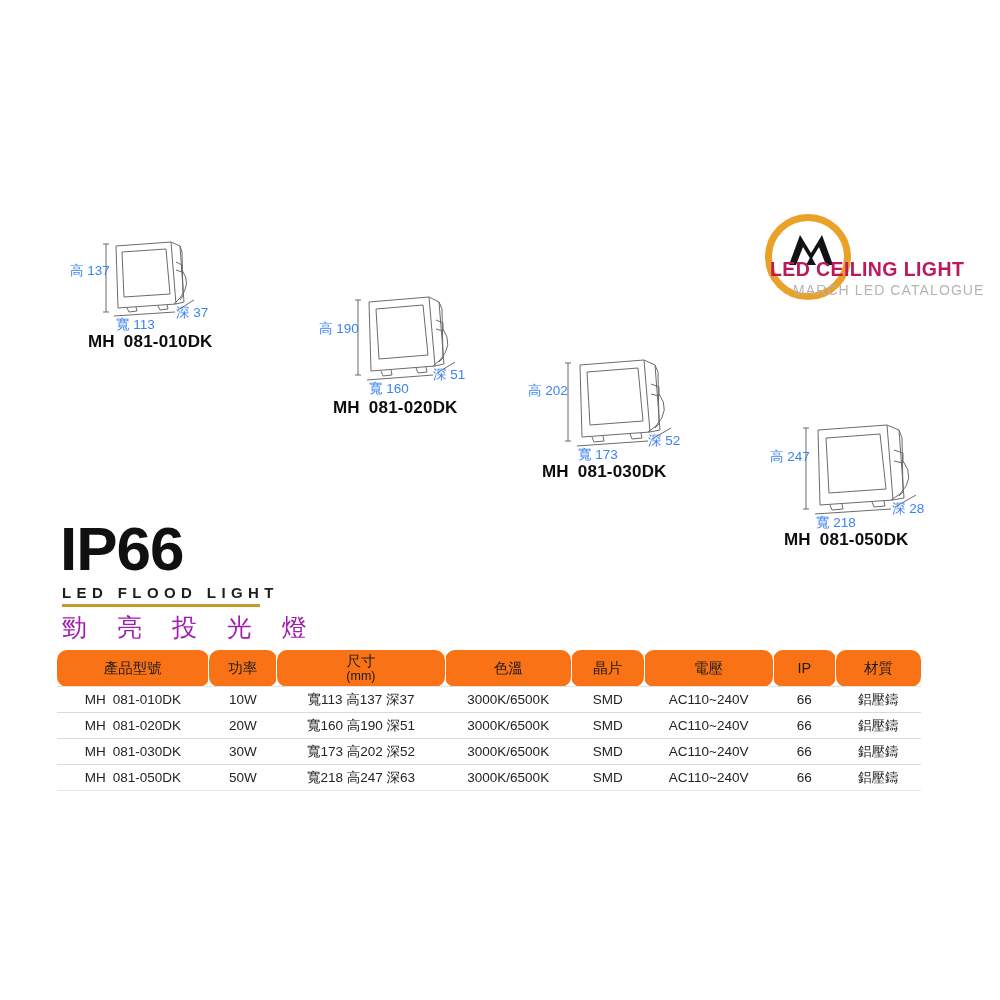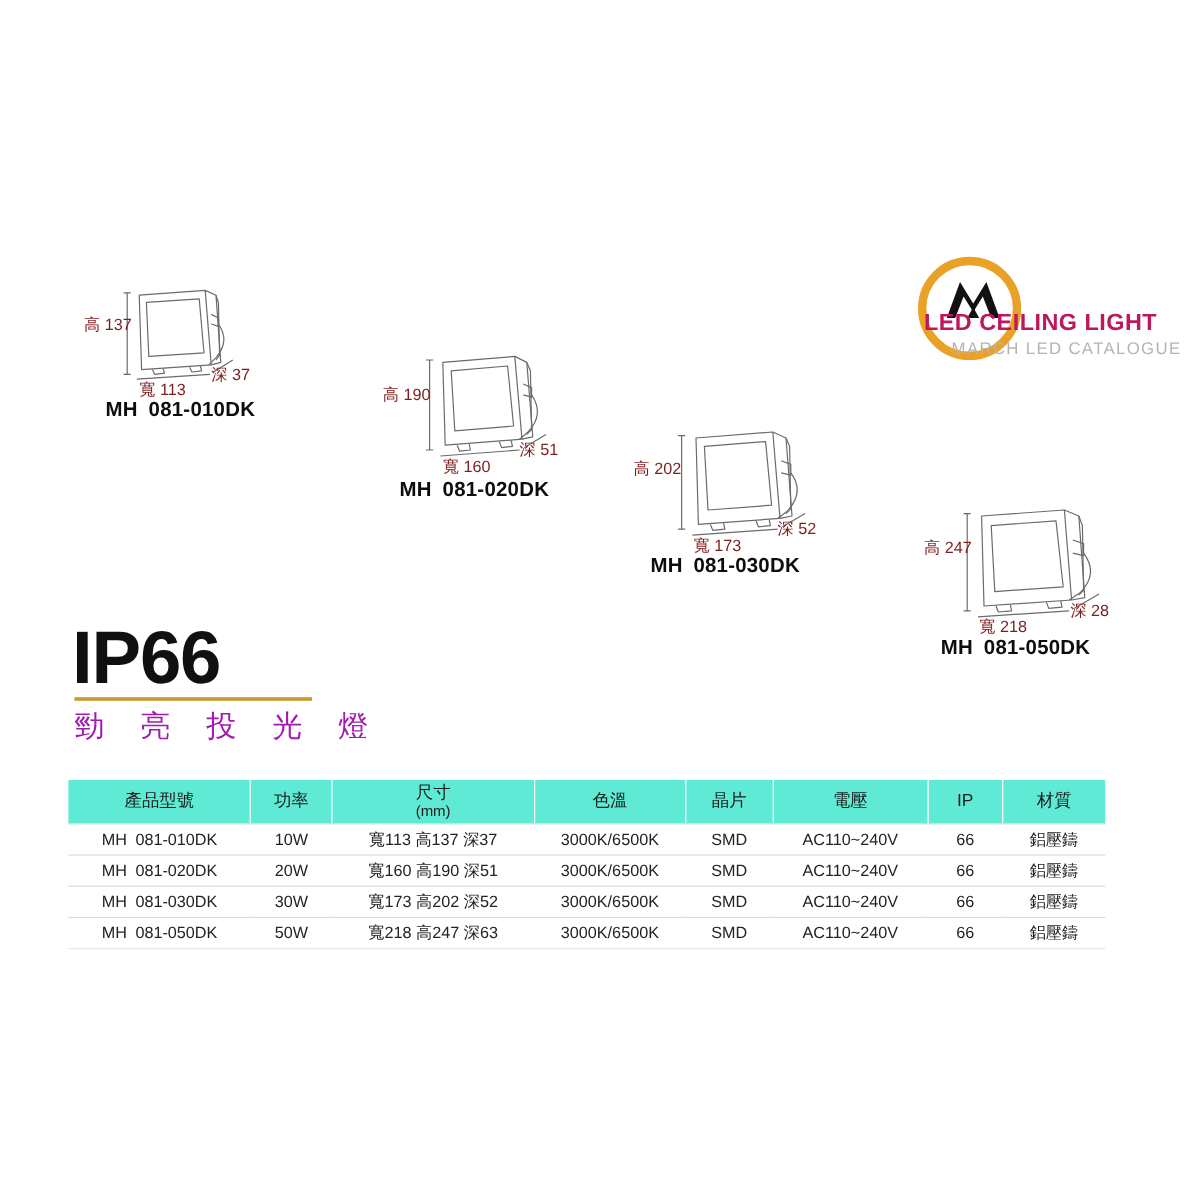--- a/index.html
+++ b/index.html
@@ -74,21 +74,21 @@
     position: absolute;
   }
   .product .fig {
     position: absolute;
     left: 0;
     top: 0;
   }
   .dim-label {
     position: absolute;
     font-size: 13.5px;
-    color: #7f1d1d;
+    color: #3b82f6;
     white-space: nowrap;
     font-family: "Liberation Sans", "DejaVu Sans", sans-serif;
   }
   .model-label {
     position: absolute;
     font-size: 17px;
     font-weight: bold;
     color: #0d0d0d;
     white-space: nowrap;
     letter-spacing: 0.2px;
@@ -135,30 +135,31 @@
   .spec-table {
     position: absolute;
     left: 57px;
     top: 650px;
     width: 864px;
     border-collapse: collapse;
     table-layout: fixed;
     font-family: "Liberation Sans", "DejaVu Sans", sans-serif;
   }
   .spec-table th {
-    background: #5eead4;
+    background: #f97316;
     color: #1b1b1b;
     font-size: 14.5px;
     font-weight: normal;
     height: 36px;
     padding: 0;
     text-align: center;
     vertical-align: middle;
     border-right: 1px solid #ffffff;
     border-bottom: 1px solid #e2e2e2;
+    border-radius: 10px;
   }
   .spec-table th:last-child { border-right: none; }
   .spec-table th .sub {
     display: block;
     font-size: 12.5px;
     line-height: 14px;
   }
   .spec-table th .main { display: block; line-height: 16px; }
   .spec-table td {
     font-size: 13.5px;
@@ -304,20 +305,21 @@
     <div class="dim-label" style="left:0px; top:30px;">高 247</div>
     <div class="dim-label" style="left:46px; top:96px;">寬 218</div>
     <div class="dim-label" style="left:122px; top:82px;">深 28</div>
     <div class="model-label" style="left:14px; top:112px;">
       <span>MH</span><span class="gap"></span><span>081-050DK</span>
     </div>
   </div>
 
   <div class="heading">
     <div class="ip66">IP66</div>
+    <div class="flood">LED FLOOD LIGHT</div>
     <div class="gold-rule"></div>
     <div class="cn-title">勁 亮 投 光 燈</div>
   </div>
 
   <table class="spec-table">
     <colgroup>
       <col class="col-model">
         <col class="col-power">
         <col class="col-size">
         <col class="col-cct">

